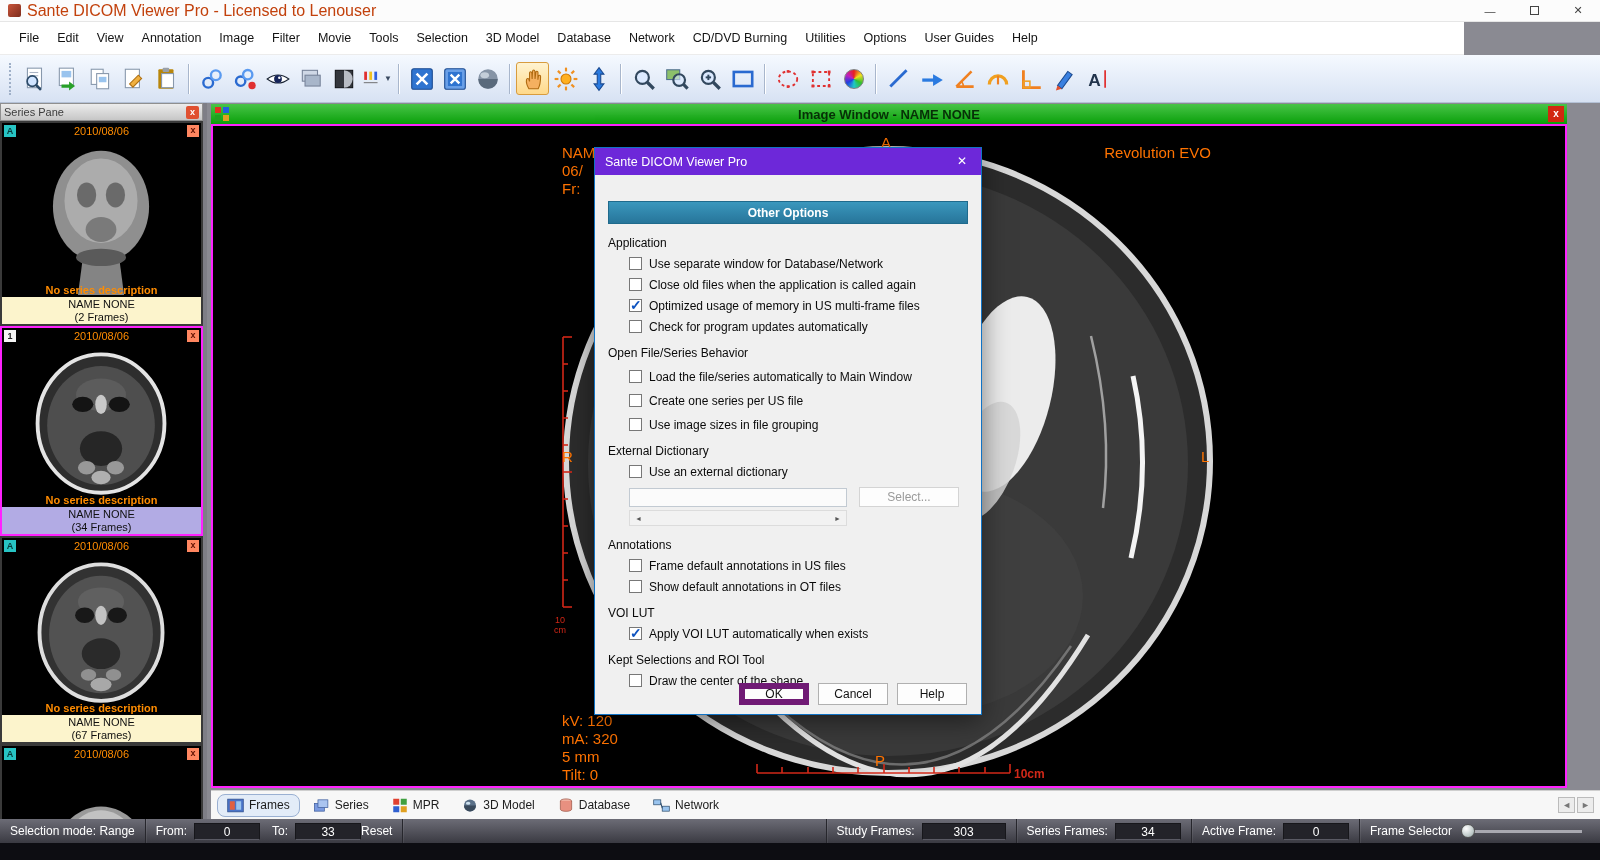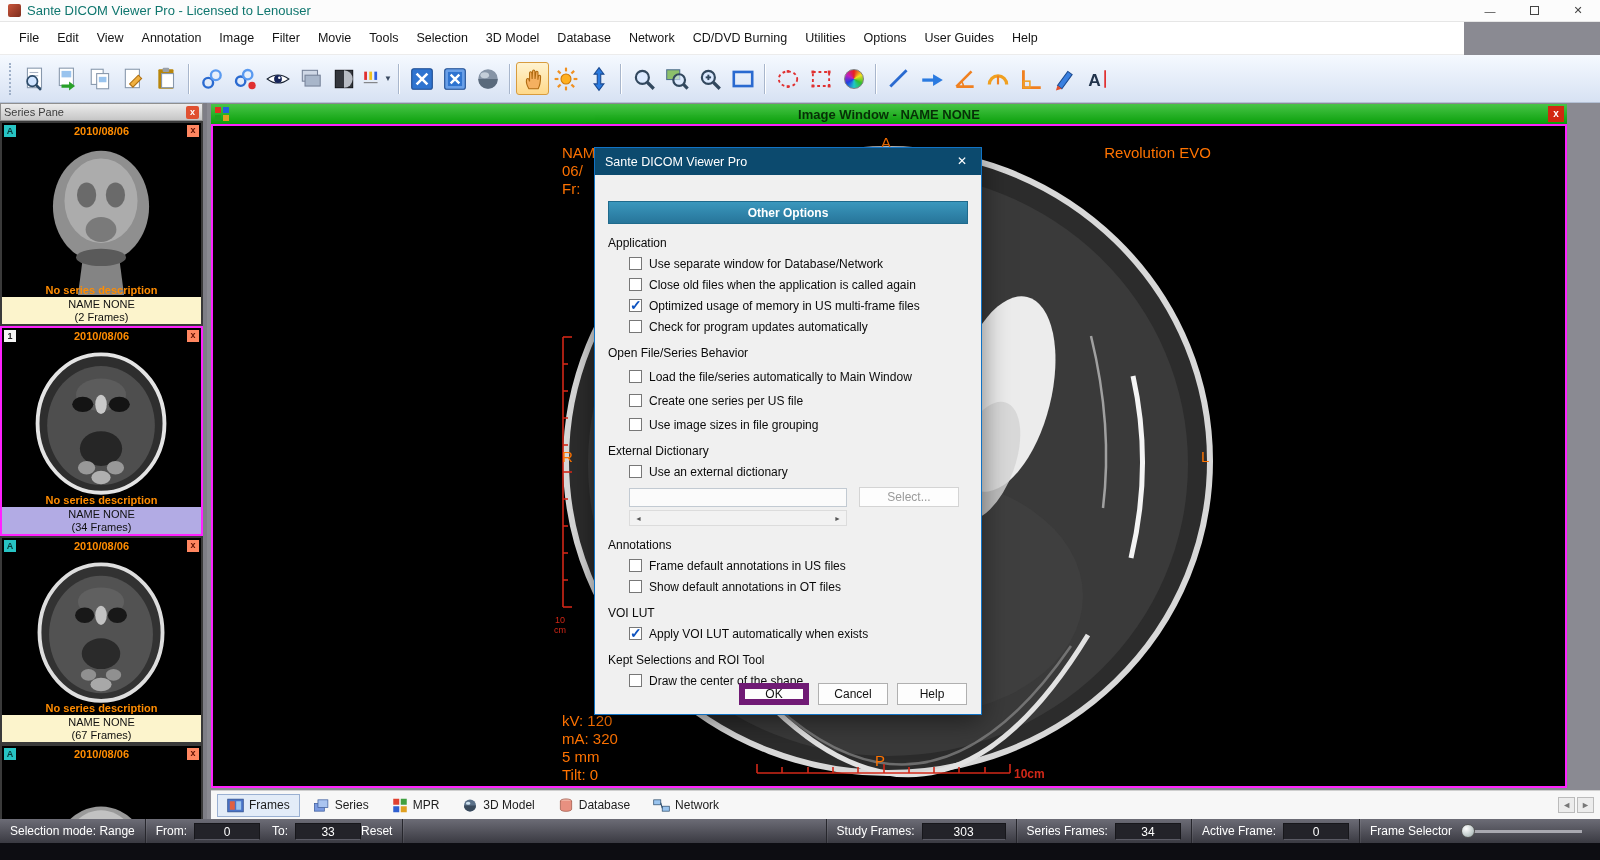--- a/index.html
+++ b/index.html
@@ -1,21 +1,21 @@
 <!DOCTYPE html>
 <html><head>
 <meta charset="utf-8">
 <style>
 *{margin:0;padding:0;box-sizing:border-box}
 html,body{width:1600px;height:860px;overflow:hidden}
 body{position:relative;font-family:"Liberation Sans",sans-serif;background:#8a8a92;font-size:12px}
 
 .titlebar{position:absolute;left:0;top:0;width:1600px;height:22px;background:#fcfcfc;border-bottom:1px solid #e6e6e6;display:flex;align-items:center}
 .app-icon{width:13px;height:13px;margin:0 6px 0 8px;border-radius:2px;background:linear-gradient(135deg,#c8553a,#7d2c1c)}
-.tb-title{font-size:13px;color:#0f766e}
+.tb-title{font-size:16px;color:#c2410c}
 .win-btns{margin-left:auto;display:flex;height:100%}
 .win-btn{width:44px;display:flex;align-items:center;justify-content:center;color:#444;font-size:11px}
 .max-glyph{width:9px;height:9px;border:1px solid #444;display:inline-block}
 
 .menubar{position:absolute;left:0;top:22px;width:1464px;height:33px;background:#fff;border-bottom:1px solid #ececec;display:flex;align-items:center;padding-left:10px}
 .menu-item{font-size:12.5px;color:#141414;padding:0 9px;cursor:default}
 
 .toolbar{position:absolute;left:0;top:55px;width:1600px;height:48px;background:linear-gradient(#f5f9ff,#d7e2f3);border-bottom:1px solid #b4c1d6;display:flex;align-items:center;padding-left:4px}
 .tgrip{width:4px;height:32px;border-left:2px dotted #9fb0c8;margin:0 5px}
 .tsep{width:2px;height:30px;border-left:1px solid #a8b6cc;border-right:1px solid #fff;margin:0 5px}
@@ -24,48 +24,48 @@
 .colorwheel{width:20px;height:20px;border-radius:50%;border:1px solid #808080;background:conic-gradient(#e82020,#f0e020,#30c030,#20c8c8,#2040e0,#c020c0,#e82020)}
 .caret{font-size:8px;color:#3a4a60;margin-left:1px}
 
 .series-pane{position:absolute;left:0;top:103px;width:207px;height:716px;background:#9a9aa2;border-right:4px solid #7e7e86;overflow:hidden}
 .sp-header{height:18px;background:linear-gradient(#ececec,#c6c6c6);border:1px solid #8f8f8f;display:flex;align-items:center;padding:0 3px}
 .sp-title{flex:1;font-size:11px;color:#3c3c3c}
 .sp-close{width:13px;height:13px;background:#e05030;color:#fff;font-size:9px;line-height:13px;text-align:center;border-radius:2px;font-weight:bold}
 .thumb{position:relative;width:203px;background:#000;border:2px solid #3a3a3a;display:flex;flex-direction:column}
 .thumb.checked{border:2px solid #ff22ff}
 .thumb-head{height:16px;background:#000;position:relative;flex:0 0 16px;text-align:center}
-.thumb-date{color:#ff8c00;font-size:11px;font-weight:bold;line-height:16px}
+.thumb-date{color:#ff8c00;font-size:11px;font-weight:normal;line-height:16px}
 .badge-l{position:absolute;left:2px;top:2px;width:12px;height:12px;background:#27c4c4;color:#043a3a;font-size:9px;font-weight:bold;line-height:12px;text-align:center}
 .badge-l.checked{background:#f4f4f4;color:#222}
 .badge-r{position:absolute;right:2px;top:2px;width:12px;height:12px;background:#ff8660;color:#5e1000;font-size:9px;font-weight:bold;line-height:11px;text-align:center}
 .thumb-img{flex:1;position:relative;overflow:hidden}
 .thumb-img svg{position:absolute;left:0;top:0;width:100%;height:100%}
 .thumb-overlay{position:absolute;bottom:1px;width:100%;text-align:center;color:#ff8c00;font-size:11px;font-weight:bold}
 .thumb-label{flex:0 0 27px;background:#fcf4cc;text-align:center;font-size:11px;color:#101010;line-height:13px;padding-top:1px}
 .thumb.checked .thumb-label{background:#b2abe4}
 
 .image-window{position:absolute;left:211px;top:104px;width:1585px;height:684px}
 .iw-titlebar{position:absolute;left:0;top:0;width:1356px;height:20px;background:linear-gradient(#48c448,#0aa00a);display:flex;align-items:center}
 .iw-title{flex:1;text-align:center;font-size:13px;font-weight:bold;color:#073007}
 .iw-grid{position:absolute;left:4px;top:3px;width:14px;height:14px}
 .iw-close{position:absolute;right:3px;top:2px;width:16px;height:16px;background:#d22810;color:#fff;font-size:10px;font-weight:bold;line-height:16px;text-align:center}
 .iw-body{position:absolute;left:0;top:20px;width:1356px;height:664px;background:#000;border:2px solid #ff22ff}
 .iw-body > svg.scene{position:absolute;left:0;top:0;width:1352px;height:660px}
 .ov{position:absolute;color:#ff7300;font-size:15px;font-weight:500;white-space:pre;line-height:18px}
 .ov.rt{text-align:right}
 
 .tabs-bar{position:absolute;left:211px;top:790px;width:1389px;height:29px;background:#f7f7f7;border-top:1px solid #cfcfcf;display:flex;align-items:center;padding-left:6px;gap:3px}
-.tab{display:flex;align-items:center;gap:5px;padding:3px 9px;font-size:12px;color:#1c1c1c;border:1px solid transparent;border-radius:0}
+.tab{display:flex;align-items:center;gap:5px;padding:3px 9px;font-size:12px;color:#1c1c1c;border:1px solid transparent;border-radius:8px}
 .tab.checked{background:#e3ecf8;border:1px solid #9ab0d2}
 .tab-scroll{margin-left:auto;margin-right:6px;display:flex;gap:2px;color:#777;font-size:9px}
 .tab-scroll span{border:1px solid #bbb;background:#ececec;padding:0 3px;line-height:14px}
 
 .dialog{position:absolute;left:595px;top:148px;width:386px;height:566px;background:#f0f0f0;outline:1px solid #1173c5;box-shadow:0 6px 26px rgba(0,0,0,.5);z-index:60}
-.dlg-titlebar{height:27px;background:#0c4a6e;display:flex;align-items:center;padding-left:10px}
+.dlg-titlebar{height:27px;background:#6d28d9;display:flex;align-items:center;padding-left:10px}
 .dlg-title{flex:1;color:#fff;font-size:12.5px}
 .dlg-close{width:38px;text-align:center;color:#fff;font-size:12px;line-height:27px}
 .dlg-body{position:relative;height:539px;padding:16px 13px}
 .other-options{margin-top:10px;height:23px;background:linear-gradient(#3a97bd,#27759a);color:#fff;font-size:12px;font-weight:bold;display:flex;align-items:center;justify-content:center;border:1px solid #1f6a8c}
 .sec-label{margin-top:12px;font-size:12px;color:#0a0a0a}
 .cb-row{margin:6px 0 0 21px;display:flex;align-items:center;gap:7px;height:15px}
 .cb{width:13px;height:13px;background:#fff;border:1px solid #777;position:relative;flex:0 0 13px}
 .cb.checked::after{content:"✓";position:absolute;left:0;top:-3px;font-size:14px;font-weight:bold;color:#0f54c0}
 .cb-label{font-size:12px;color:#0a0a0a}
 .dict-row{margin:8px 0 0 21px;display:flex;gap:12px;align-items:center}

